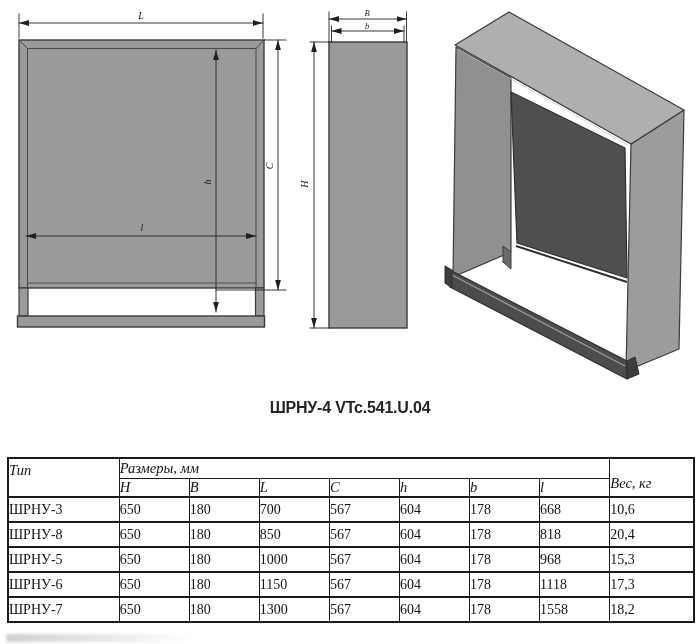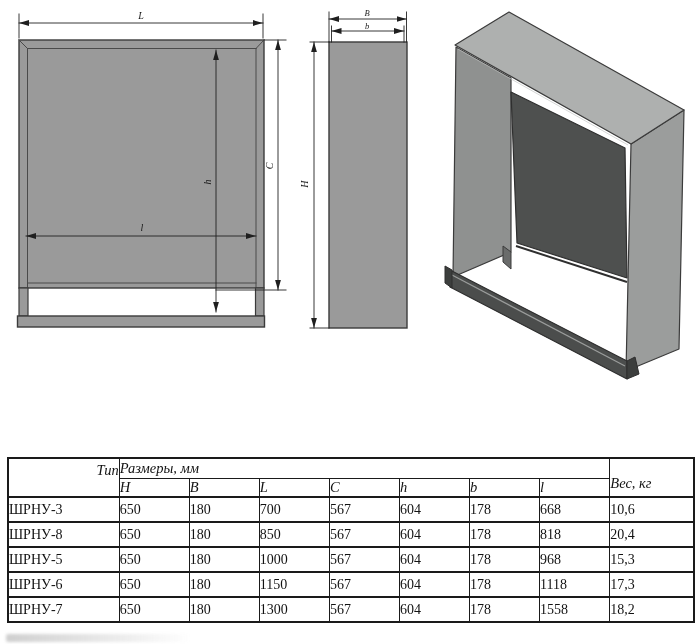--- a/index.html
+++ b/index.html
@@ -14,21 +14,21 @@
          font-family:"Liberation Sans",sans-serif;}
   
   .spec-table{position:absolute;left:7px;top:457px;width:688px;border-collapse:collapse;
               table-layout:fixed;color:#121212;font-family:"Liberation Serif",serif;}
   .spec-table th,.spec-table td{border:1px solid #1a1a1a;text-align:left;padding:0;
               font-weight:normal;overflow:hidden;white-space:nowrap;}
   .spec-table{border:2px solid #1a1a1a;}
   .spec-table thead th{font-style:italic;font-size:14.5px;}
   .spec-table .hdr-row1 th{height:19px;}
   .spec-table .hdr-row2 th{height:16px;border-top-width:1px;}
-  .spec-table th.type-header{text-align:right;padding-left:0;vertical-align:top;padding-top:3px;}
+  .spec-table th.type-header{text-align:left;padding-left:0;vertical-align:top;padding-top:3px;}
   .spec-table th.weight-header{vertical-align:top;padding-top:16px;font-style:italic;}
   .spec-table tbody td{border-top-width:2px;font-size:14px;height:23px;line-height:23px;}
   
   #smudge{position:absolute;left:6px;top:634px;width:185px;height:8px;border-radius:2px;
           background:linear-gradient(to right,rgba(115,115,115,.34),rgba(140,140,140,.15) 65%,rgba(160,160,160,0));
           filter:blur(1.5px);}
 </style>
 </head>
 <body>
 
@@ -109,20 +109,21 @@
       <polygon points="503,246 511,252 511,269 503,262" fill="#6a6c6b" stroke="#3b3b3b" stroke-width="1"></polygon>
 
       <polygon points="450,270 627,361 627,379 450,287" fill="#4b4d4c" stroke="#2e2e2e" stroke-width="1.2"></polygon>
       <line x1="452" y1="275" x2="625" y2="366" stroke="#9a9c9b" stroke-width="1.2"></line>
 
       <polygon points="445,266 452,270 452,288 445,283" fill="#3c3e3d" stroke="#2e2e2e" stroke-width="1"></polygon>
       <polygon points="627,361 635,357 639,374 627,379" fill="#3c3e3d" stroke="#2e2e2e" stroke-width="1"></polygon>
     </g>
   </svg>
 
+  <div id="title">ШРНУ-4 VTc.541.U.04</div>
 
   <table class="spec-table">
     <colgroup>
       <col style="width:111px">
       <col style="width:70px">
         <col style="width:70px">
         <col style="width:70px">
       <col style="width:70px">
         <col style="width:70px">
         <col style="width:70px">

